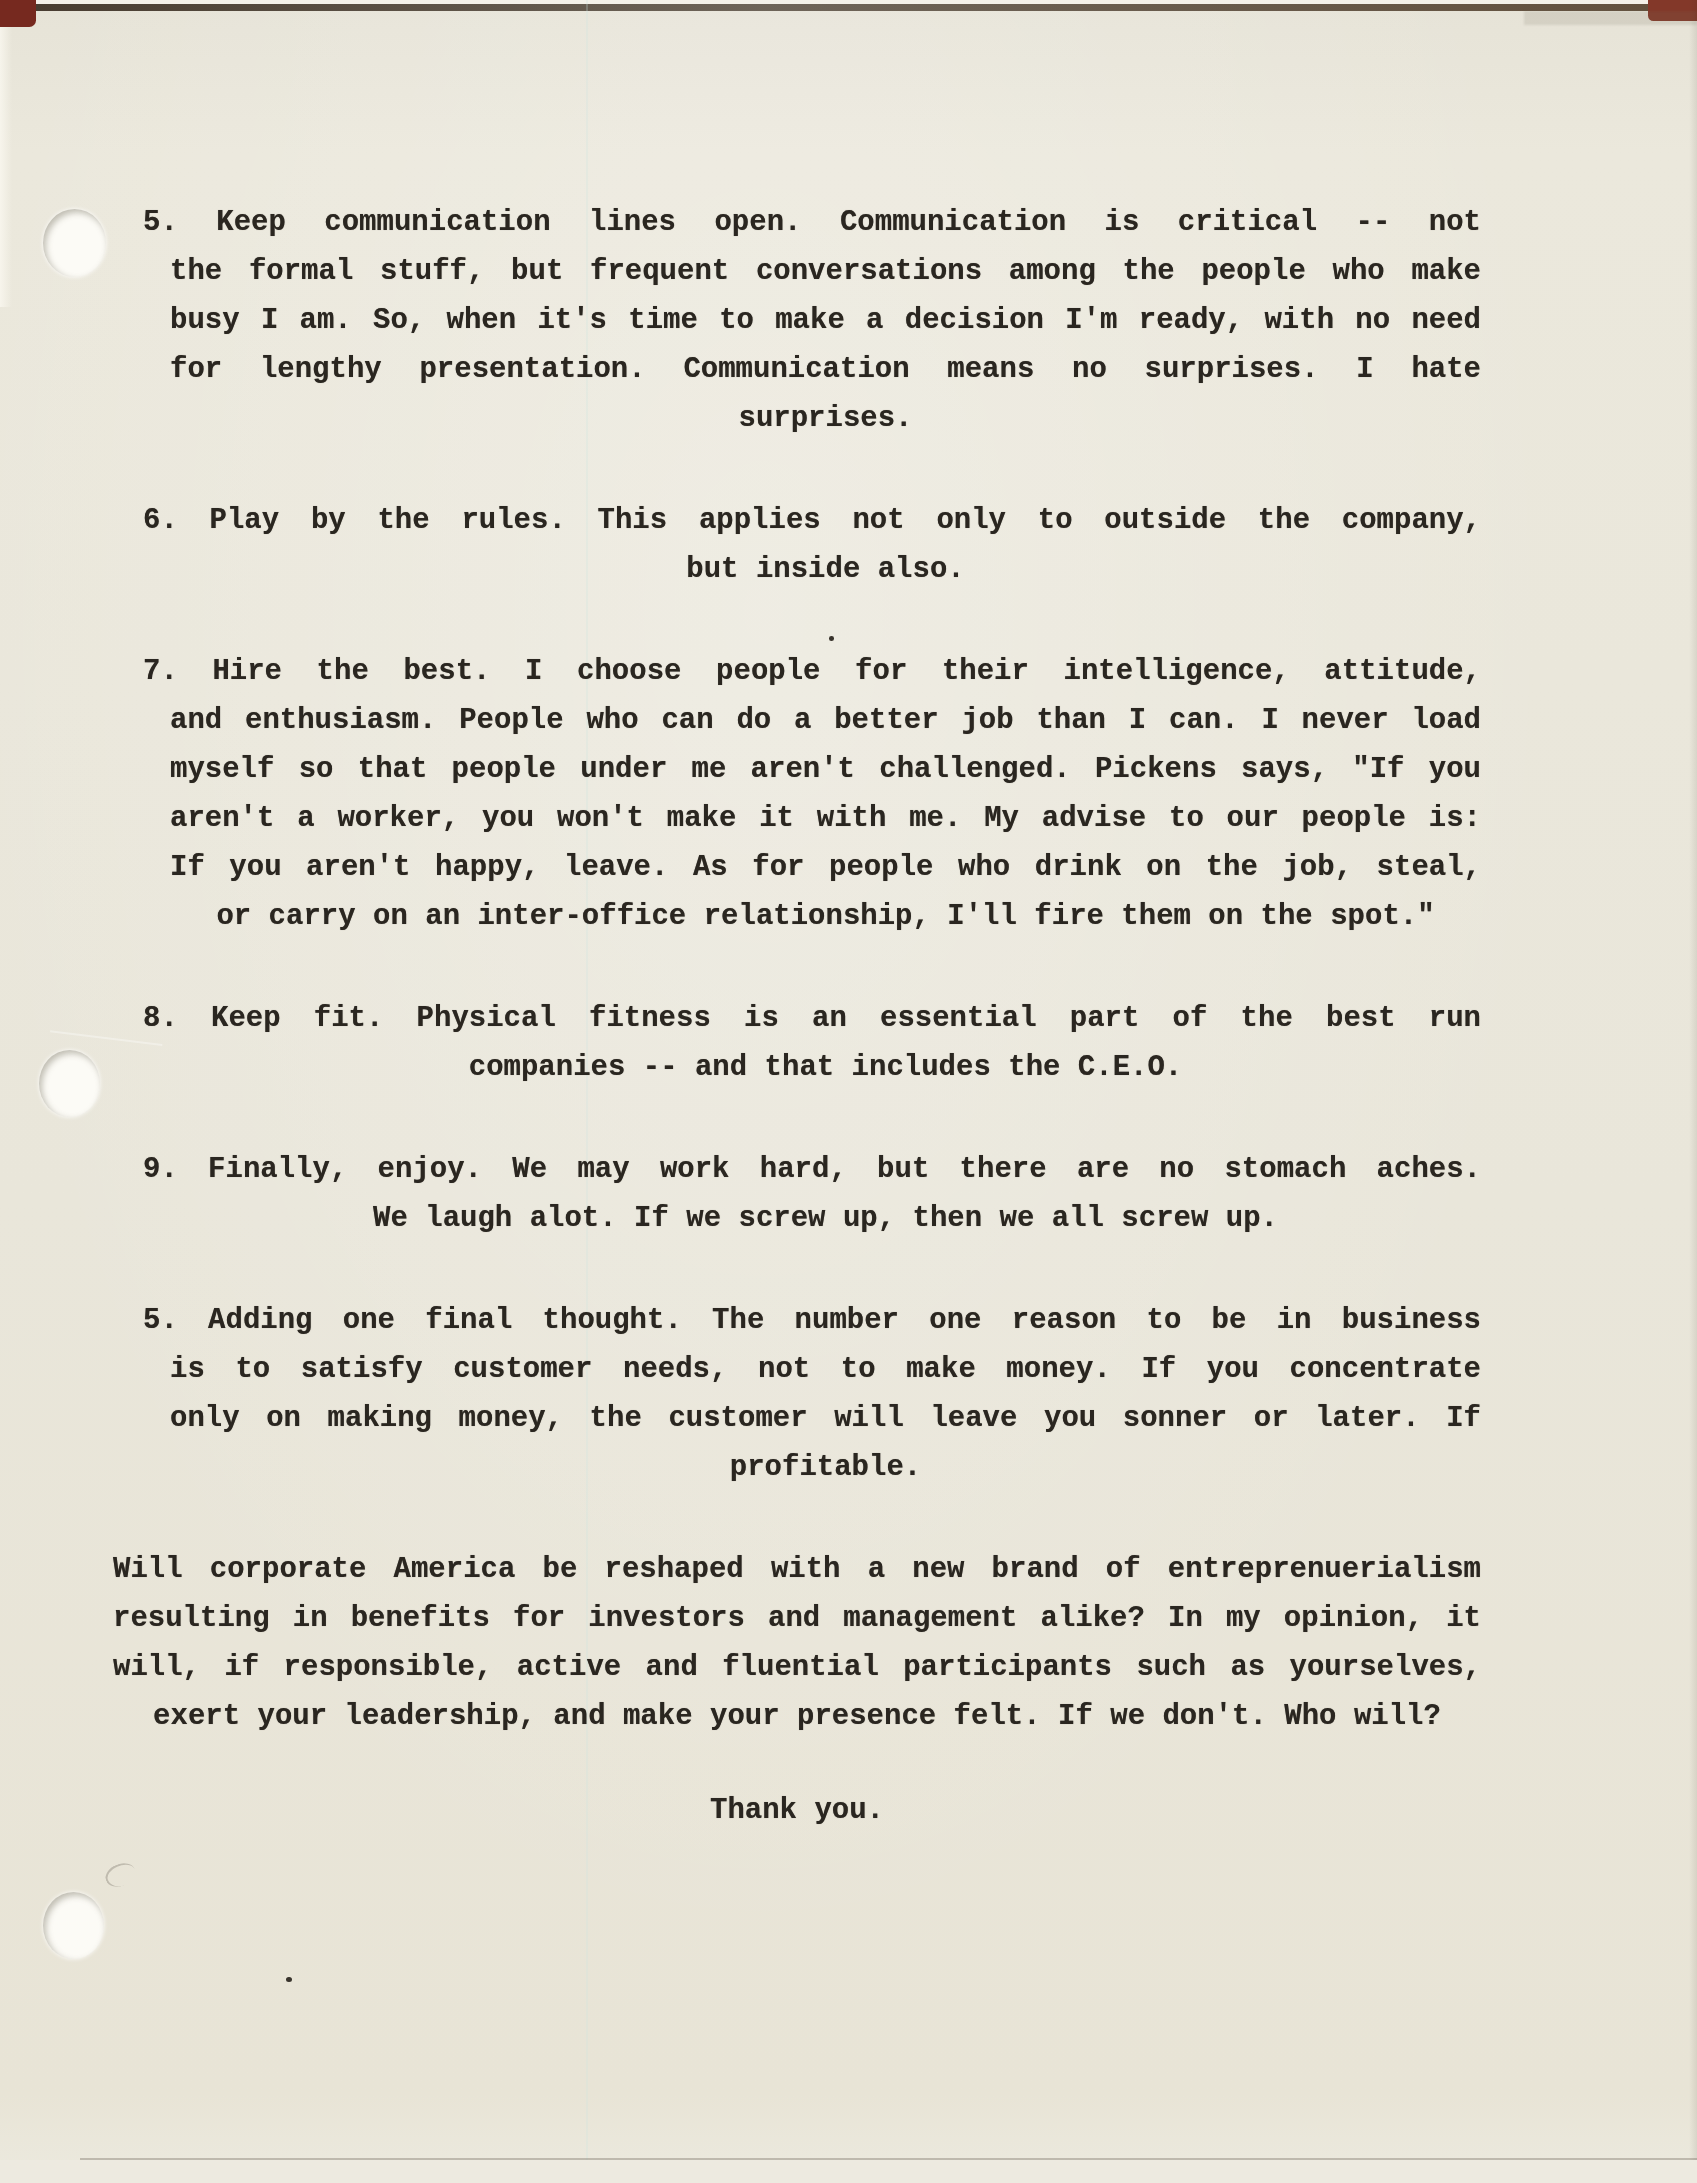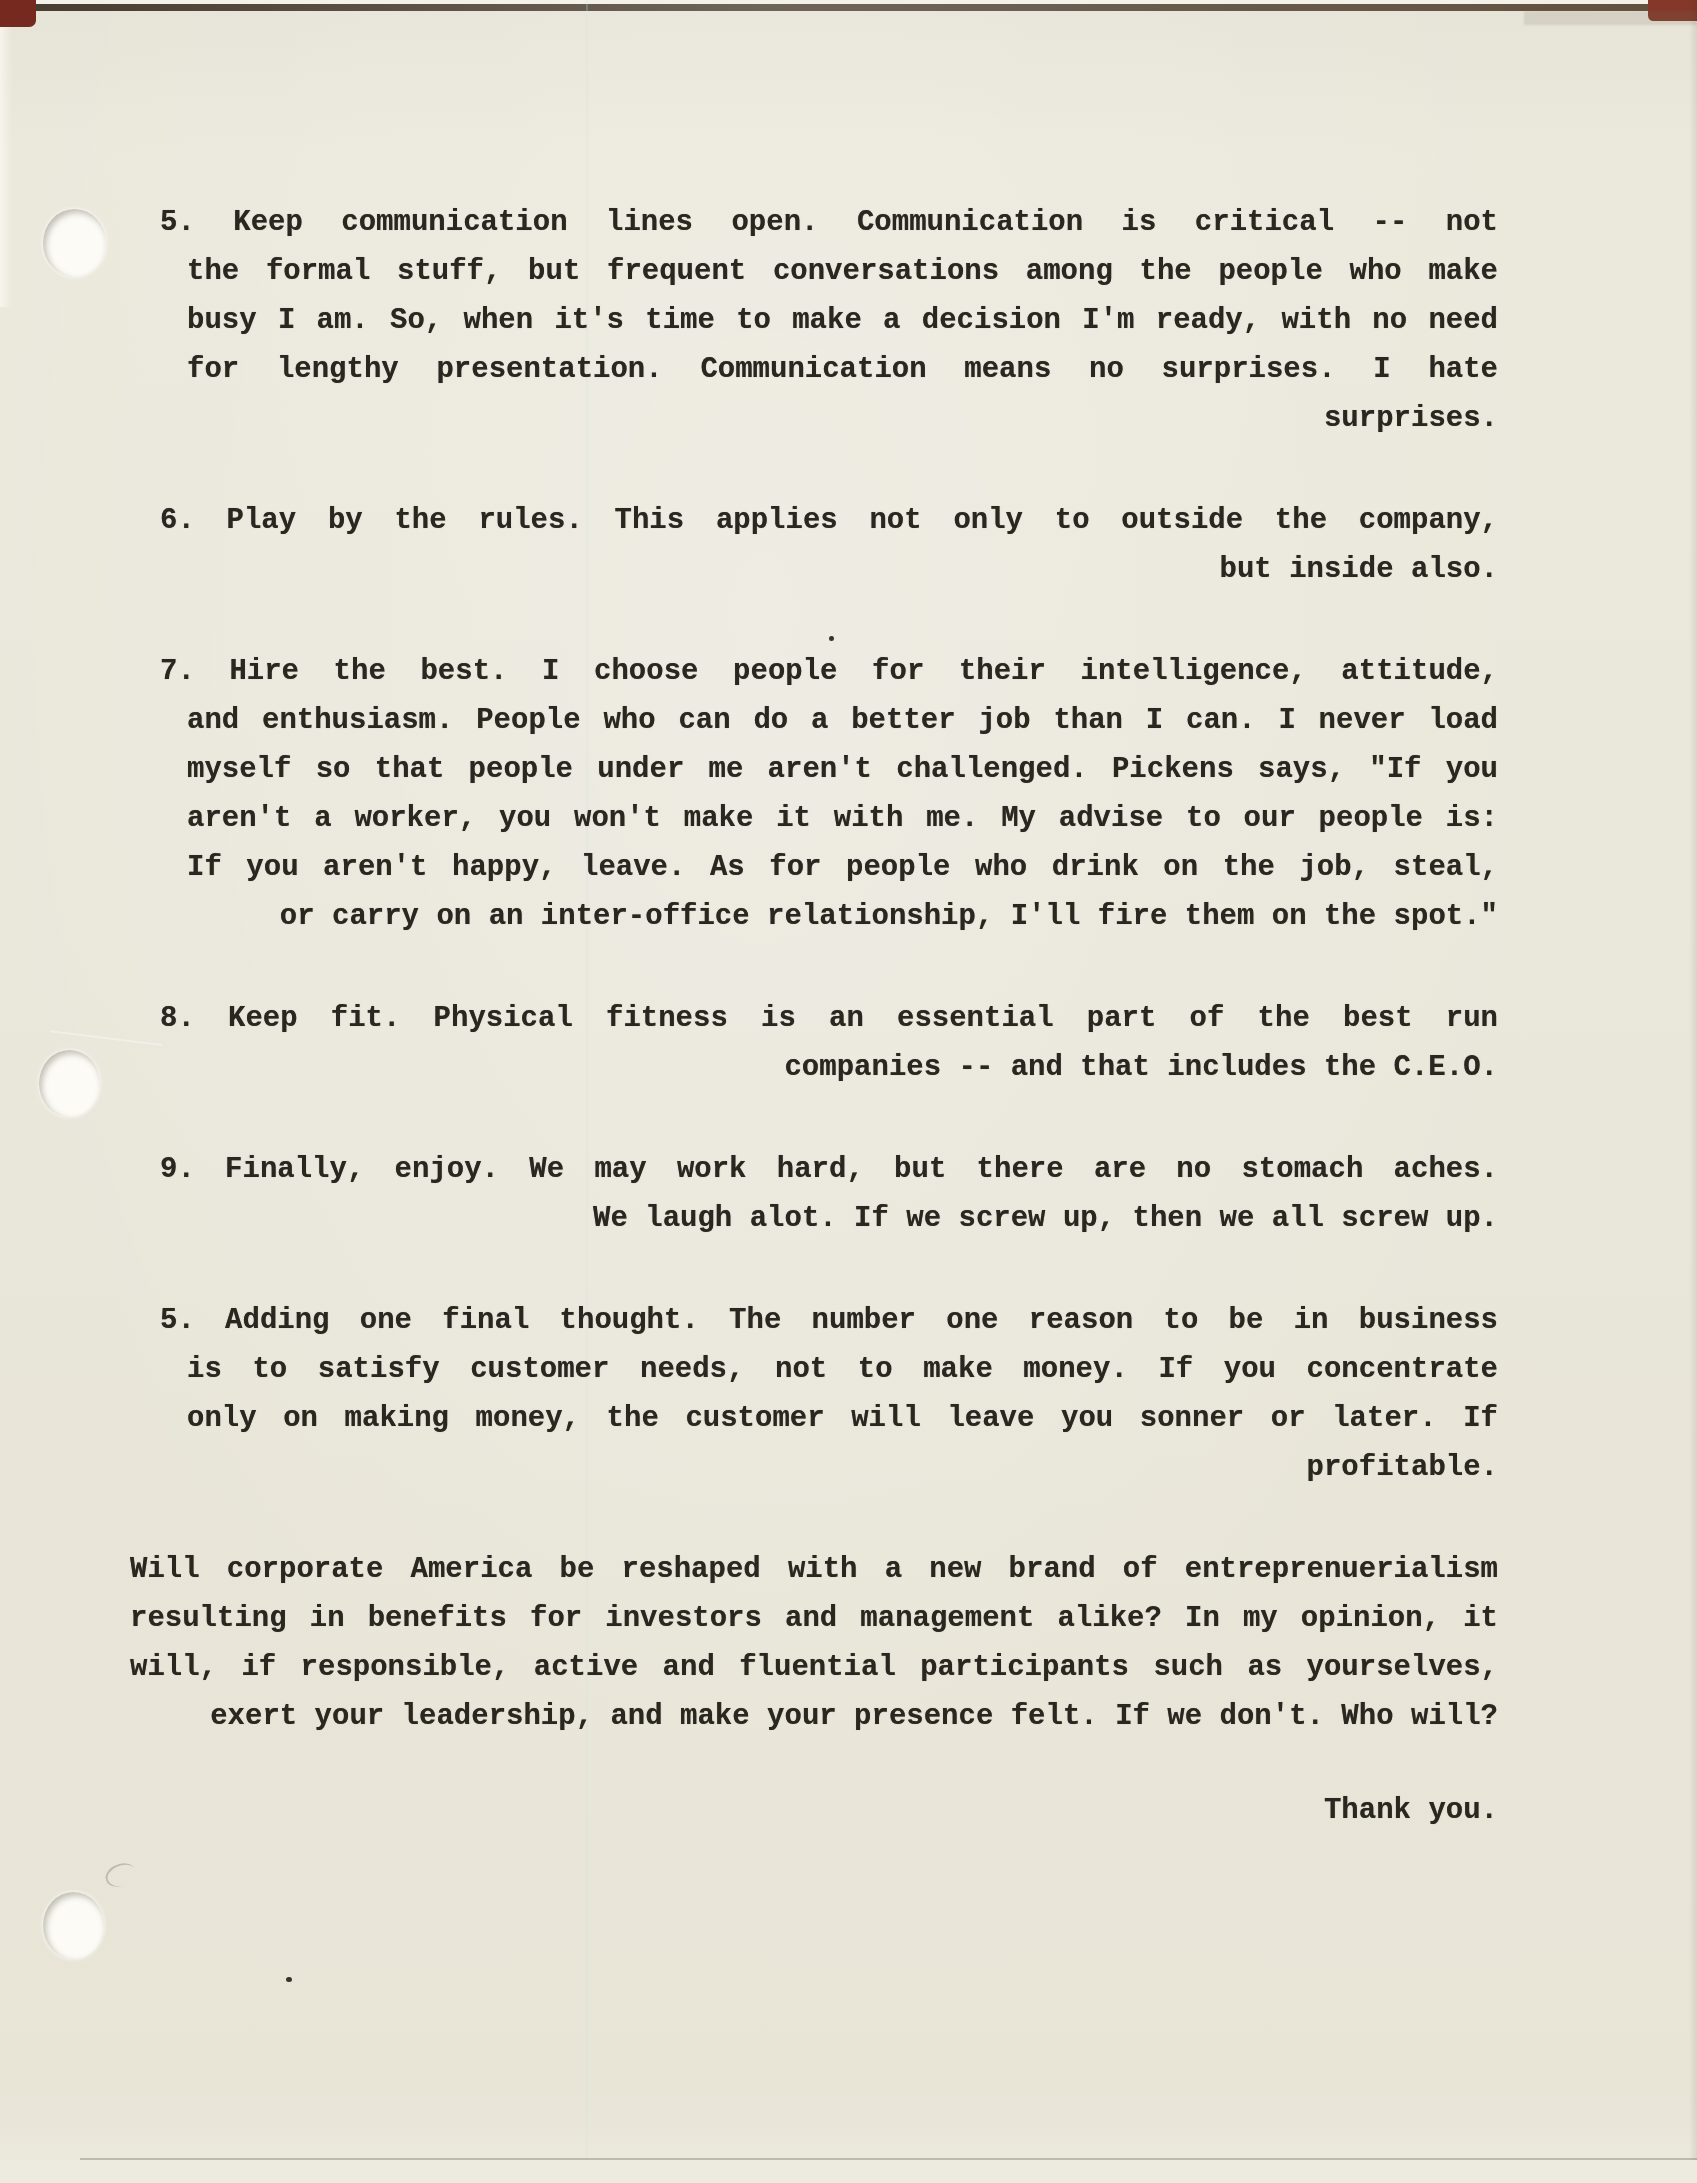--- a/index.html
+++ b/index.html
@@ -83,34 +83,34 @@
   .squiggle-mark {
     position: absolute; left: 105px; top: 1864px; width: 29px; height: 20px;
     border: 2px solid rgba(118,112,102,0.35);
     border-right: none; border-bottom: none;
     border-radius: 50%;
     transform: rotate(-22deg);
   }
   
   .content {
     position: absolute;
-    left: 160px;
+    left: 143px;
     top: 198px;
     width: 1338px;
     color: #2a2620;
     font-size: 29px;
     font-weight: 700;
     text-shadow: 0 0 0.7px rgba(42,38,32,0.55);
   }
   .para { margin: 0 0 53px 0; }
   .line {
     height: 49px;
     line-height: 49px;
     white-space: normal;
-    text-align: right;
+    text-align: center;
   }
   .line.just {
     text-align: justify;
     text-align-last: justify;
   }
   .line.cont { padding-left: 27px; }
   .closing { margin-left: -30px; margin-bottom: 45px; }
   .closing .line.cont { padding-left: 0; }
   .signoff { margin-left: -30px; }
 </style>

